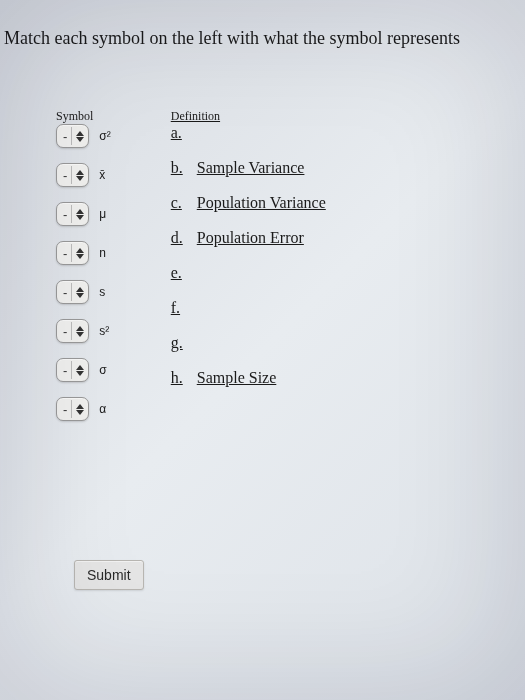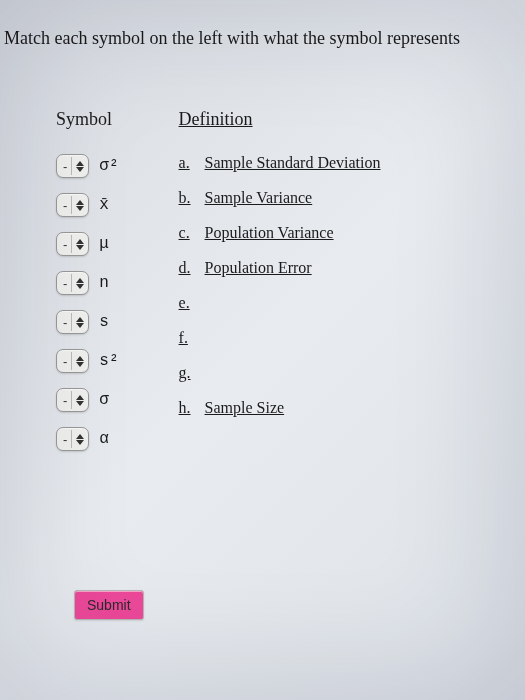--- a/index.html
+++ b/index.html
@@ -27,23 +27,22 @@
     .col-symbol {
       display: flex;
       flex-direction: column;
     }
     .col-def {
       display: flex;
       flex-direction: column;
       text-decoration: underline;
     }
     .col-header {
-      font-size: 18px;
+      font-size: 12px;
       font-weight: 400;
-      margin-bottom: 24px;
     }
     .symbol-row {
       display: flex;
       align-items: center;
       margin-bottom: 15px;
       gap: 8px;
     }
     .stepper {
       display: inline-flex;
       align-items: center;
@@ -67,38 +66,38 @@
       font-size: 7px;
       color: #333;
       border-left: 1px solid #bbb;
       padding-left: 4px;
       height: 18px;
       justify-content: center;
       gap: 1px;
     }
     .stepper-arrows svg { display: block; }
     .symbol-glyph {
-      font-size: 16px;
-      font-family: Liberation Mono, monospace;
+      font-size: 12px;
+      font-family: Liberation Sans, sans-serif;
       margin-left: 2px;
     }
     .def-row {
       display: flex;
       gap: 8px;
       font-size: 16px;
       margin-bottom: 17px;
       align-items: baseline;
     }
     .def-letter { min-width: 18px; }
     .submit-area {
       margin-top: 124px;
       margin-left: 18px;
     }
     .submit-btn {
-      background: #ec4899;
+      background: #e5e5e5;
       border: 1px solid #b8b6b2;
       border-radius: 3px;
       padding: 6px 12px;
       font-size: 14px;
       font-family: Arial, sans-serif;
       color: #2a2a2a;
       box-shadow: inset 0 1px 0 rgba(255,255,255,0.5), 0 1px 2px rgba(0,0,0,0.1);
       cursor: pointer;
     }
     .vignette {
@@ -238,21 +237,20 @@
         <span class="symbol-glyph">α</span>
       </div>
 
     </div>
 
     <div class="col-def">
       <div class="col-header">Definition</div>
 
       <div class="def-row">
         <span class="def-letter">a.</span>
-        <span>Sample Standard Deviation</span>
       </div>
       <div class="def-row">
         <span class="def-letter">b.</span>
         <span>Sample Variance</span>
       </div>
       <div class="def-row">
         <span class="def-letter">c.</span>
         <span>Population Variance</span>
       </div>
       <div class="def-row">

